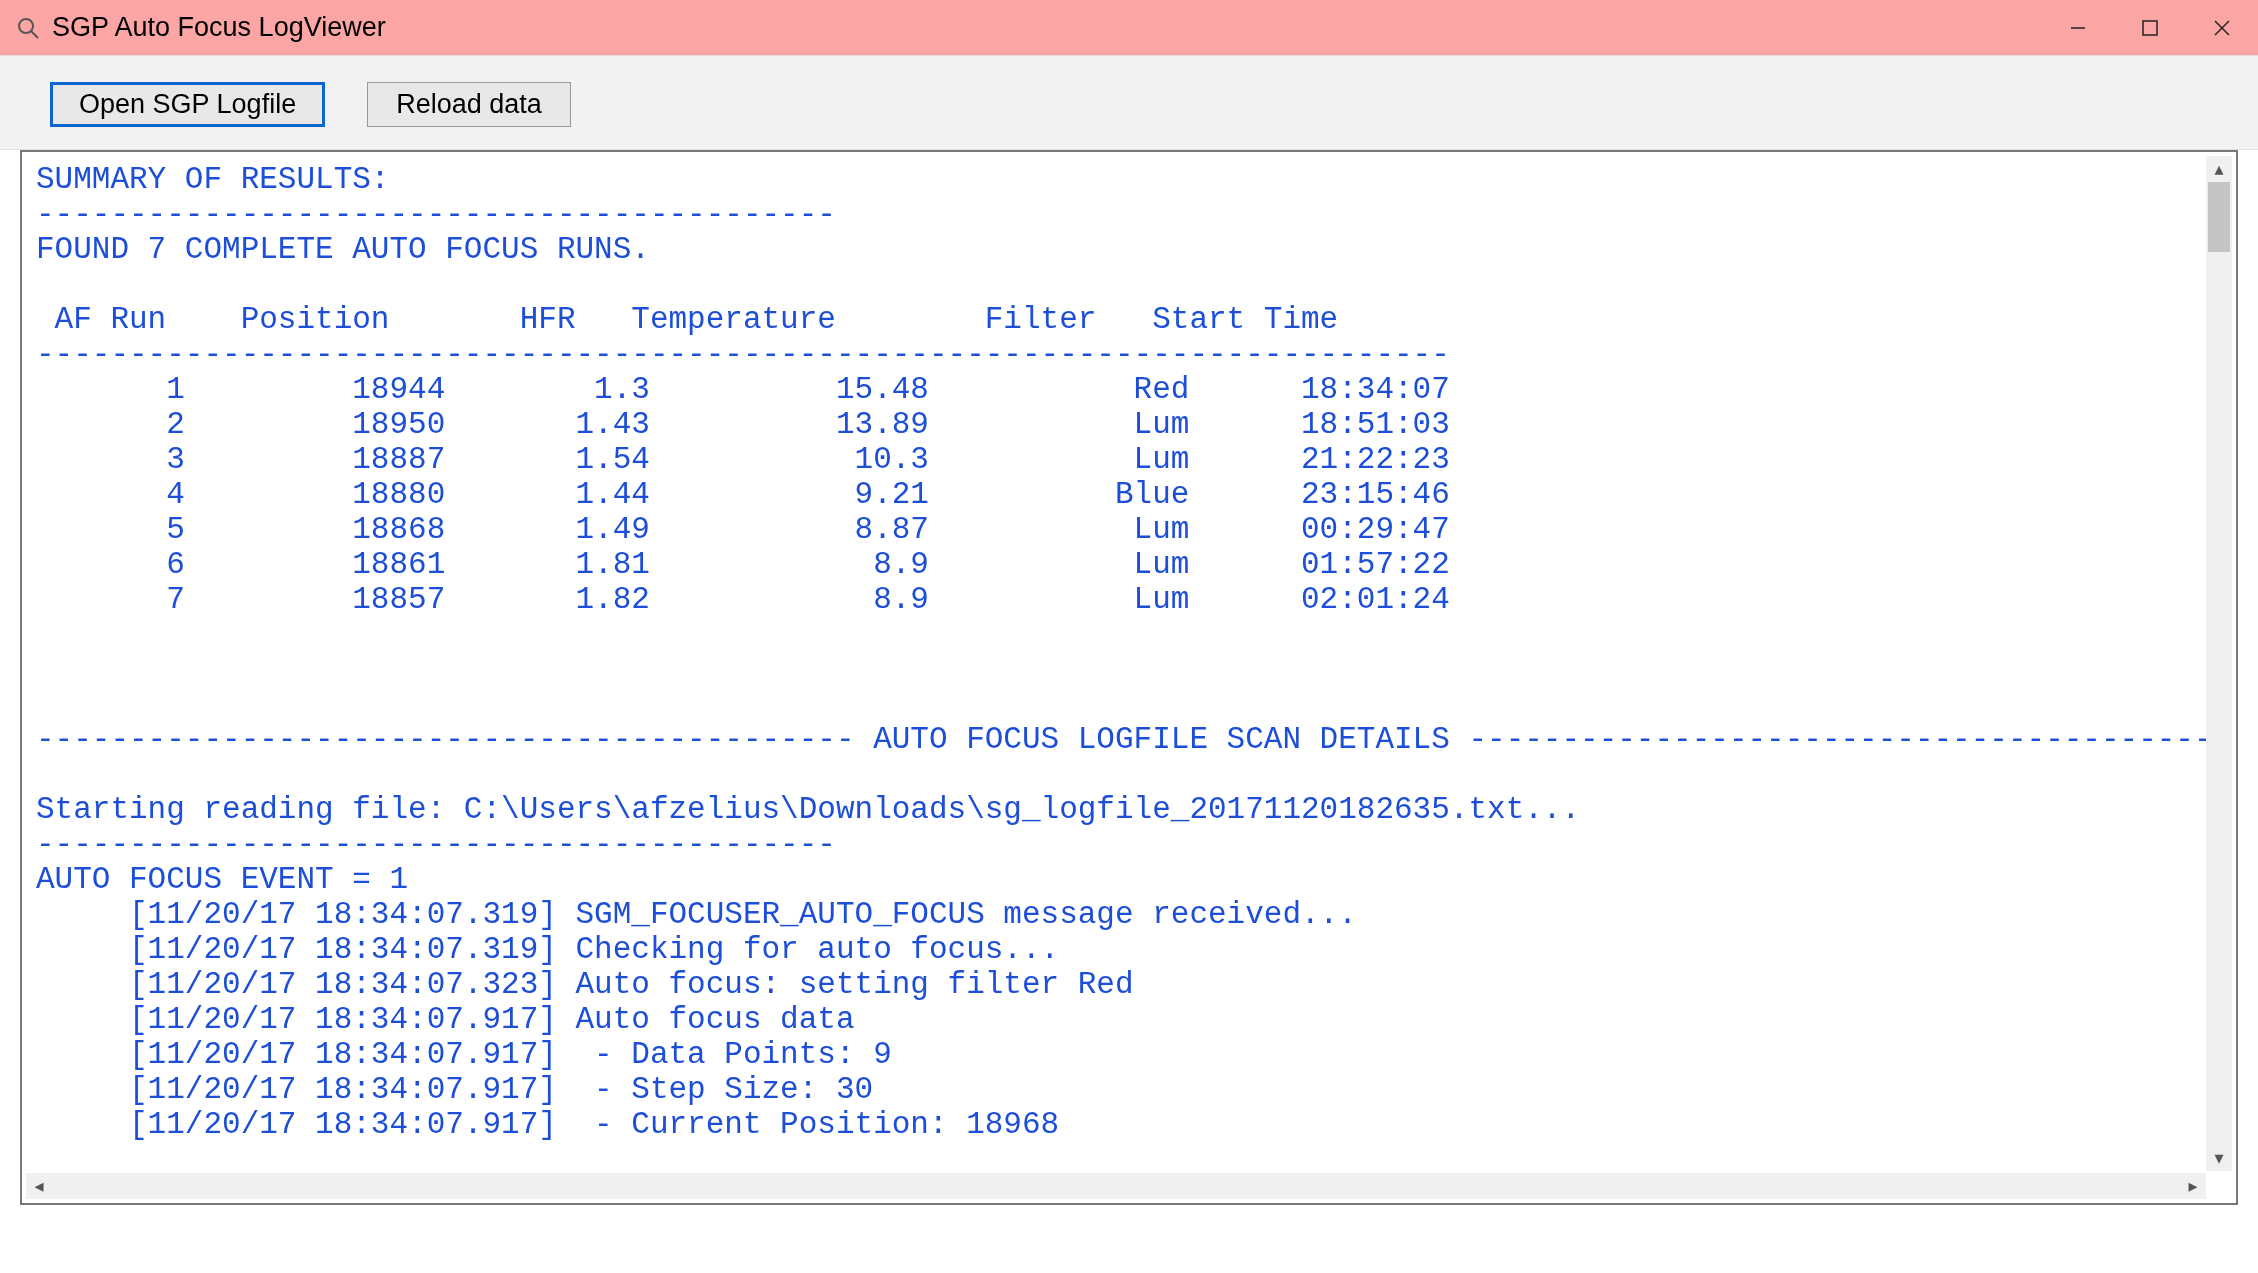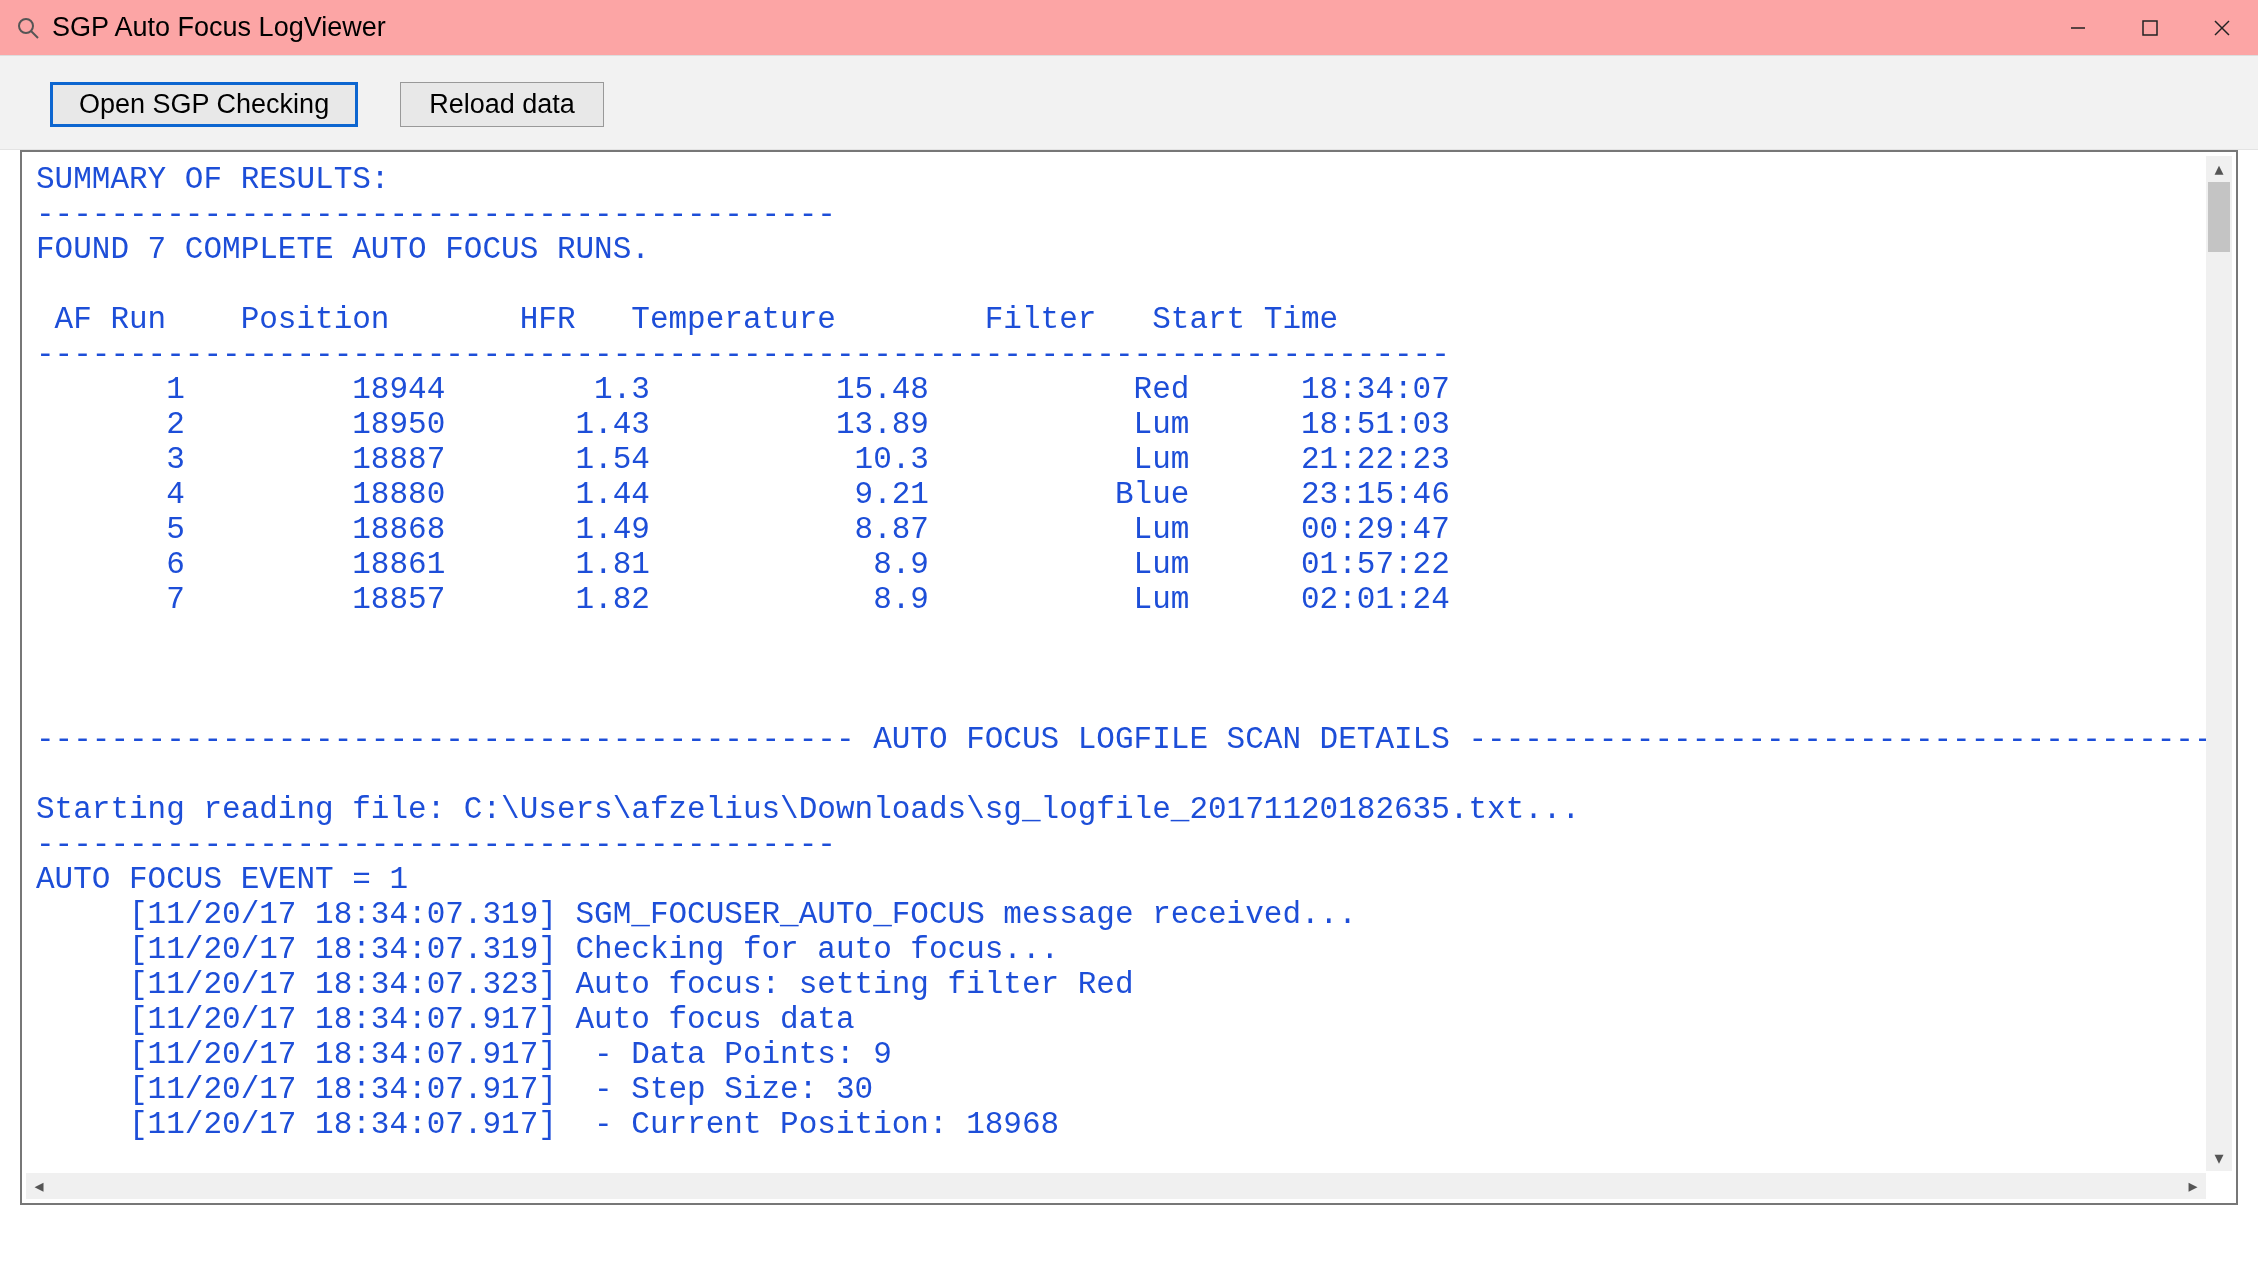--- a/index.html
+++ b/index.html
@@ -121,21 +121,21 @@
     <div class="win-btn">
       <svg width="18" height="18">
           <line x1="2" y1="2" x2="16" y2="16" stroke-width="1.5"></line>
           <line x1="16" y1="2" x2="2" y2="16" stroke-width="1.5"></line>
         </svg>
     </div>
   </div>
 </div>
 
 <div class="toolbar">
-  <button class="btn primary">Open SGP Checking</button>
+  <button class="btn primary">Open SGP Logfile</button>
   <button class="btn">Reload data</button>
   <span class="spacer"></span>
 </div>
 
 <div class="content-wrap">
   <pre class="log" id="log-output">SUMMARY OF RESULTS:
 -------------------------------------------
 FOUND 7 COMPLETE AUTO FOCUS RUNS.
 
  AF Run    Position       HFR   Temperature        Filter   Start Time

